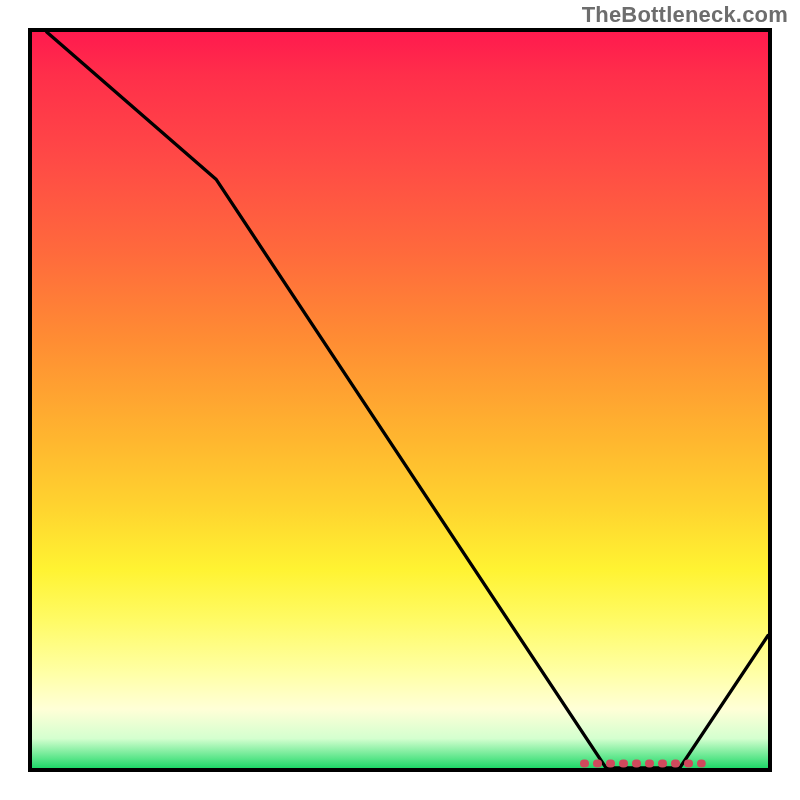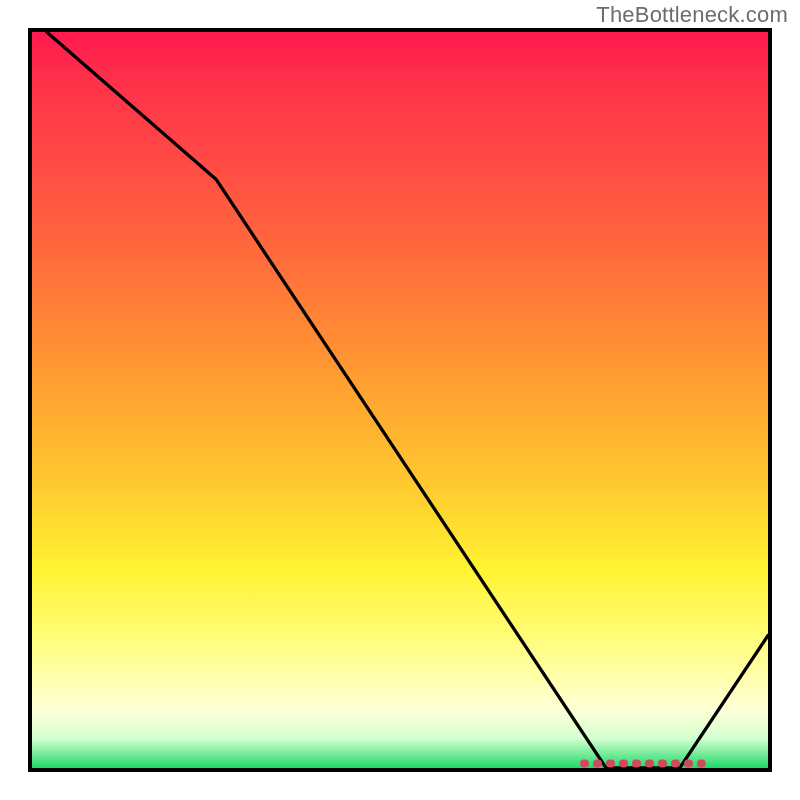--- a/index.html
+++ b/index.html
@@ -14,21 +14,21 @@
   .container {
     position: relative;
     width: 800px;
     height: 800px;
   }
   .watermark {
     position: absolute;
     top: 2px;
     right: 12px;
     font-size: 22px;
-    font-weight: normal;
+    font-weight: bold;
     color: #6d6d6d;
     letter-spacing: 0.2px;
   }
   .plot-area {
     position: absolute;
     left: 28px;
     top: 28px;
     width: 744px;
     height: 744px;
     box-sizing: border-box;

